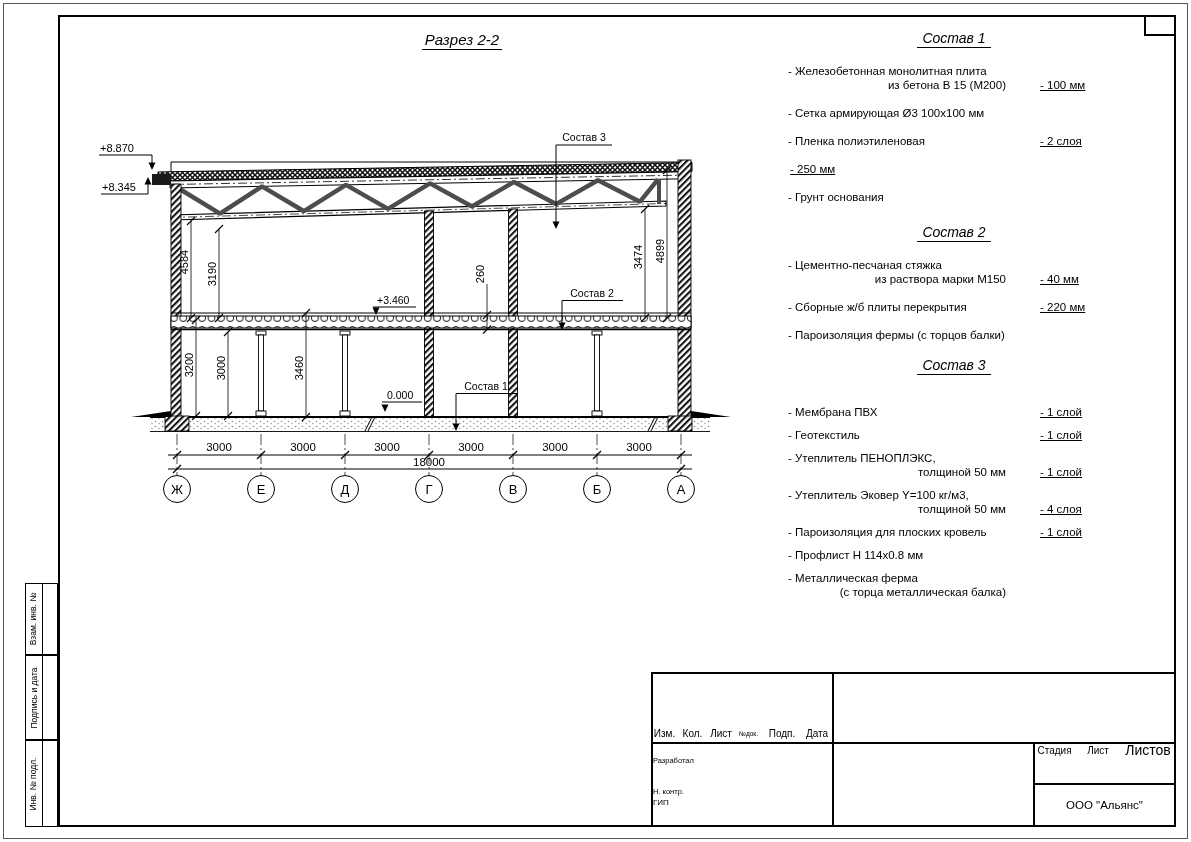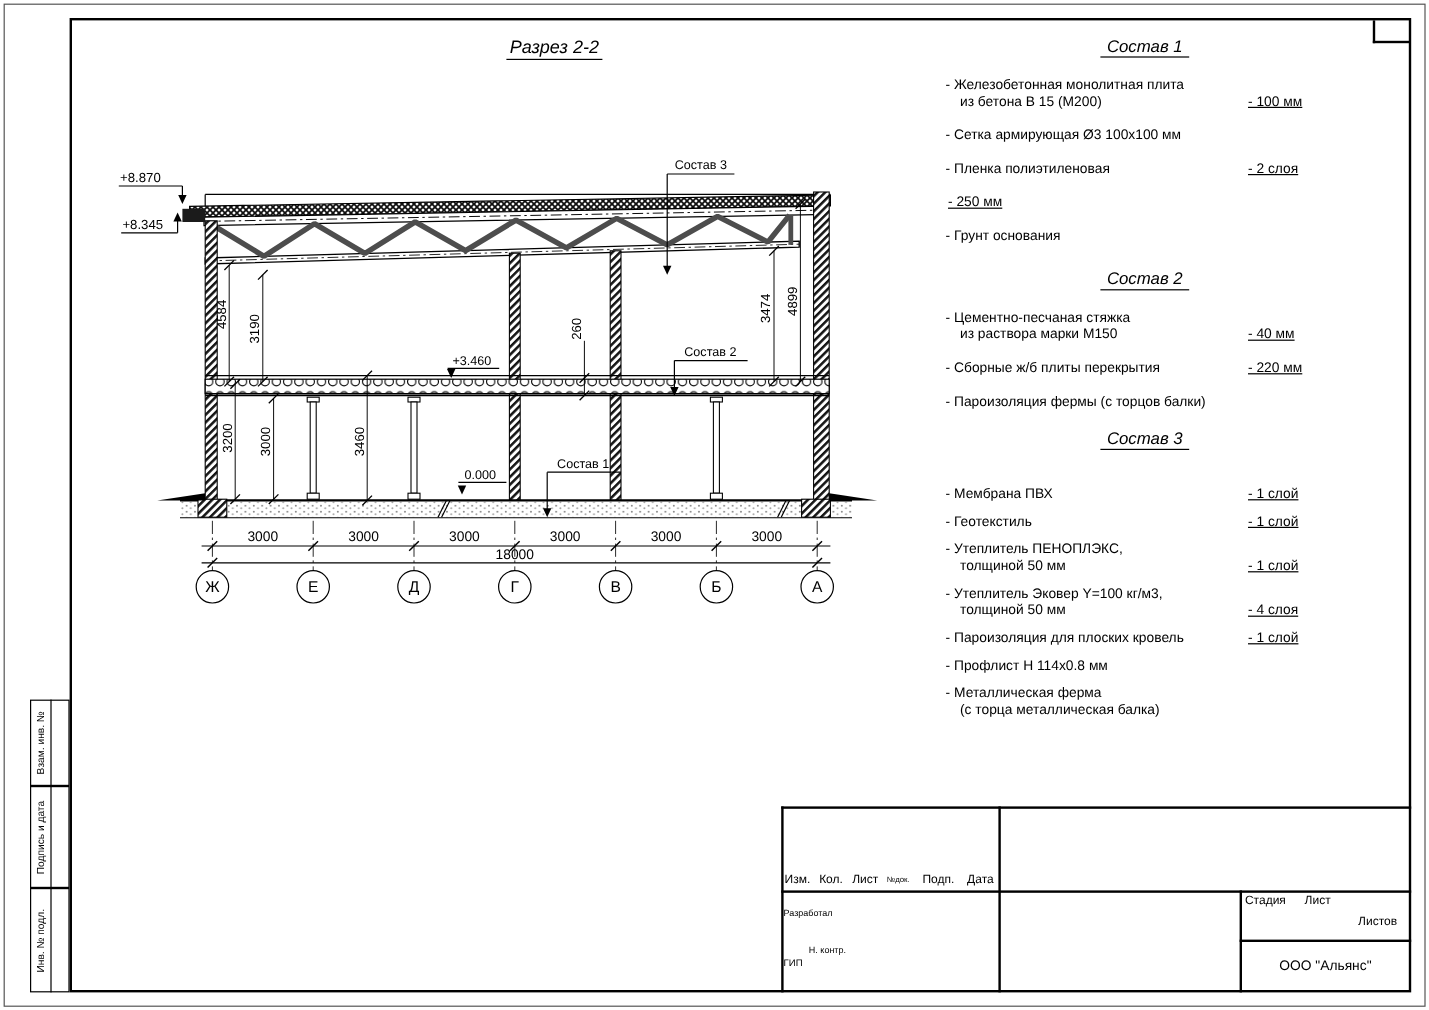--- a/index.html
+++ b/index.html
@@ -14,21 +14,21 @@
   .t11{font-size:11px;}
   .t10{font-size:10.5px;}
   .t12{font-size:11.5px;}
   .t13{font-size:13px;}
   
   .comp{position:absolute;left:788px;width:332px;}
   .comp-title{text-align:center;font-size:14px;font-style:italic;margin-bottom:16px;}
   .comp-title span{display:inline-block;border-bottom:1.2px solid #000;padding:0 5px 1px;}
   .comp-item{display:flex;align-items:flex-end;margin-bottom:14px;font-size:11.5px;line-height:14px;gap:32px;}
   .comp-label{flex:1 1 auto;max-width:250px;}
-  .comp-label .l2{padding-left:12px;}
+  .comp-label .l2{padding-left:12px;text-align:right;}
   .comp-label .l2:empty{display:none;}
   .comp-value{flex:0 0 80px;padding-left:2px;text-decoration:underline;}
   .comp.c-3 .comp-title{margin-bottom:30px;}
   .comp.c-3 .comp-item{margin-bottom:9px;}
   
   .hl,.vl{position:absolute;background:#000;}
   .lbl{position:absolute;display:flex;align-items:center;justify-content:center;text-align:center;}
   
   .strip-box{position:absolute;border:1.4px solid #000;box-sizing:border-box;}
   .strip-label{position:absolute;display:flex;align-items:center;justify-content:center;}
@@ -420,34 +420,34 @@
     <div class="lbl" style="left:762px;top:725px;width:40px;height:17px;font-size:10px">
         <span>Подп.</span>
       </div>
     <div class="lbl" style="left:802px;top:725px;width:30px;height:17px;font-size:10px">
         <span>Дата</span>
       </div>
 
     <div class="lbl" style="left:653px;top:753px;width:52px;height:14px;font-size:7.5px;justify-content:flex-start">
         <span>Разработал</span>
       </div>
-    <div class="lbl" style="left:653px;top:786px;width:52px;height:11px;font-size:7.5px;justify-content:flex-end">
+    <div class="lbl" style="left:653px;top:786px;width:52px;height:11px;font-size:7.5px;justify-content:flex-start">
         <span>Н. контр.</span>
       </div>
     <div class="lbl" style="left:653px;top:797px;width:52px;height:11px;font-size:8px;justify-content:flex-start">
         <span>ГИП</span>
       </div>
 
     <div class="lbl" style="left:1033px;top:742px;width:43px;height:16px;font-size:10px">
         <span>Стадия</span>
       </div>
     <div class="lbl" style="left:1076px;top:742px;width:44px;height:16px;font-size:10px">
         <span>Лист</span>
       </div>
-    <div class="lbl" style="left:1120px;top:760px;width:56px;height:16px;font-size:10px">
+    <div class="lbl" style="left:1120px;top:742px;width:56px;height:16px;font-size:14px">
         <span>Листов</span>
       </div>
 
     <div class="company-cell" style="left:1033px;top:784px;width:143px;height:42px">
         <span>ООО "Альянс"</span>
       </div>
   </div>
 
 </div>
 

